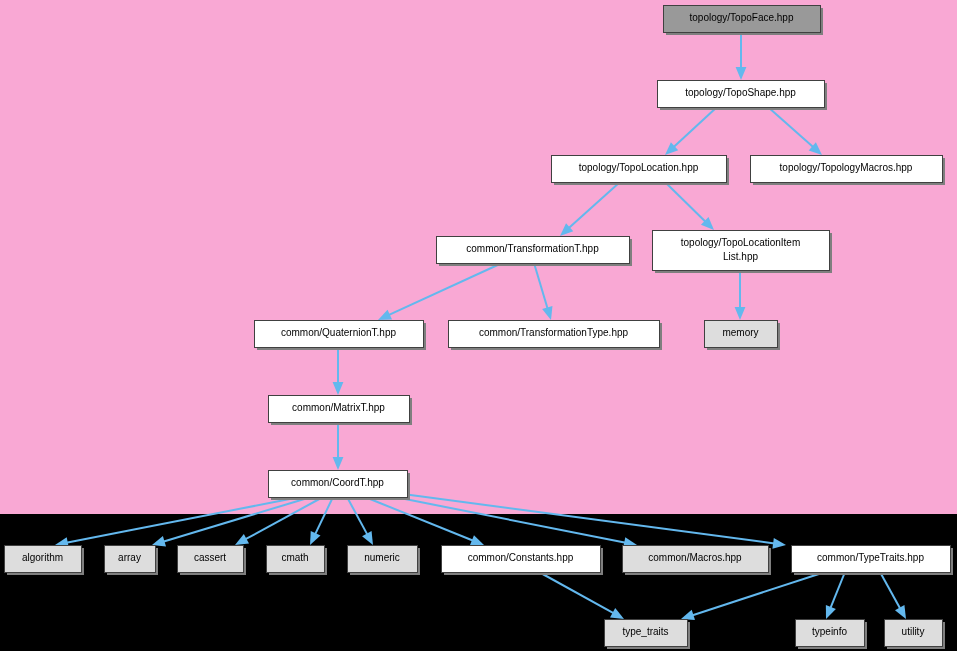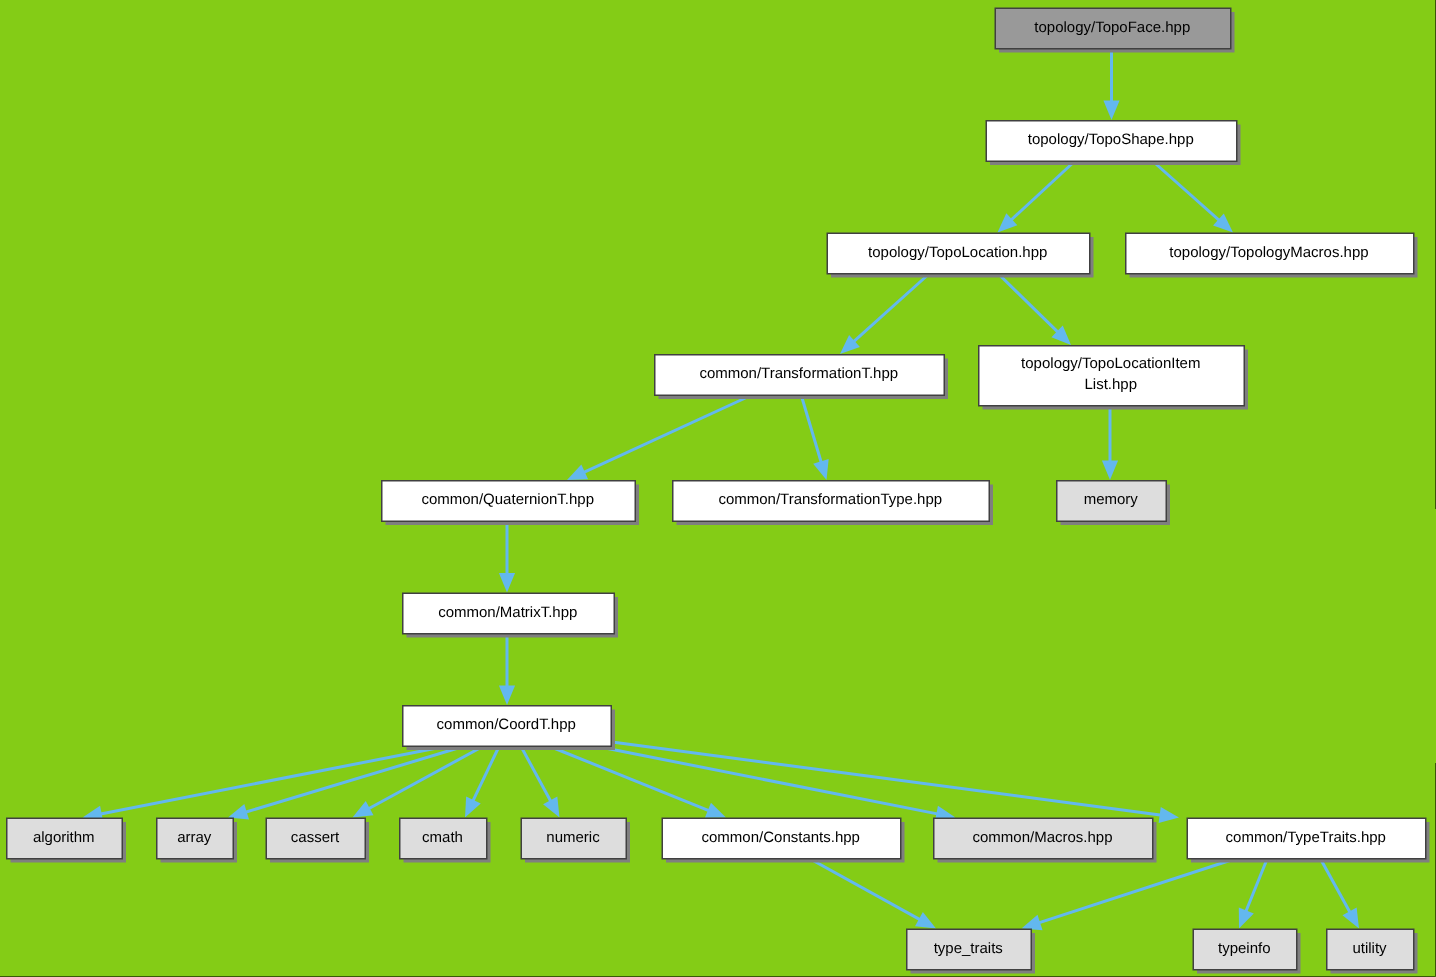--- a/index.html
+++ b/index.html
@@ -9,22 +9,22 @@
   }
   body {
     width: 957px;
     height: 651px;
     overflow: hidden;
     font-family: "Liberation Sans", sans-serif;
   }
   #graph-root {
     position: relative;
     width: 957px;
-    height: 651px;
-    background: #84cc16;
+    height: 514px;
+    background: #f9a8d4;
   }
   svg#graph-svg {
     position: absolute;
     left: 0;
     top: 0;
     width: 957px;
     height: 651px;
     display: block;
   }
   .node-rect {

